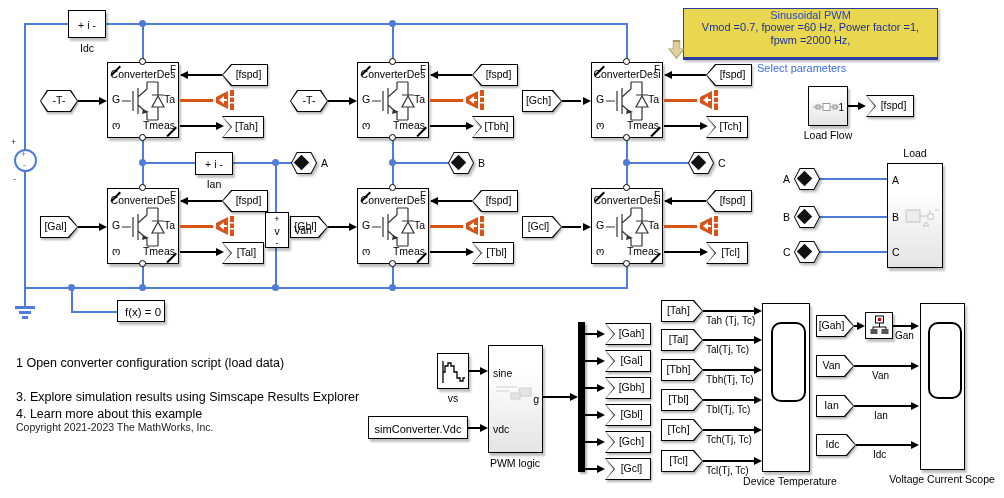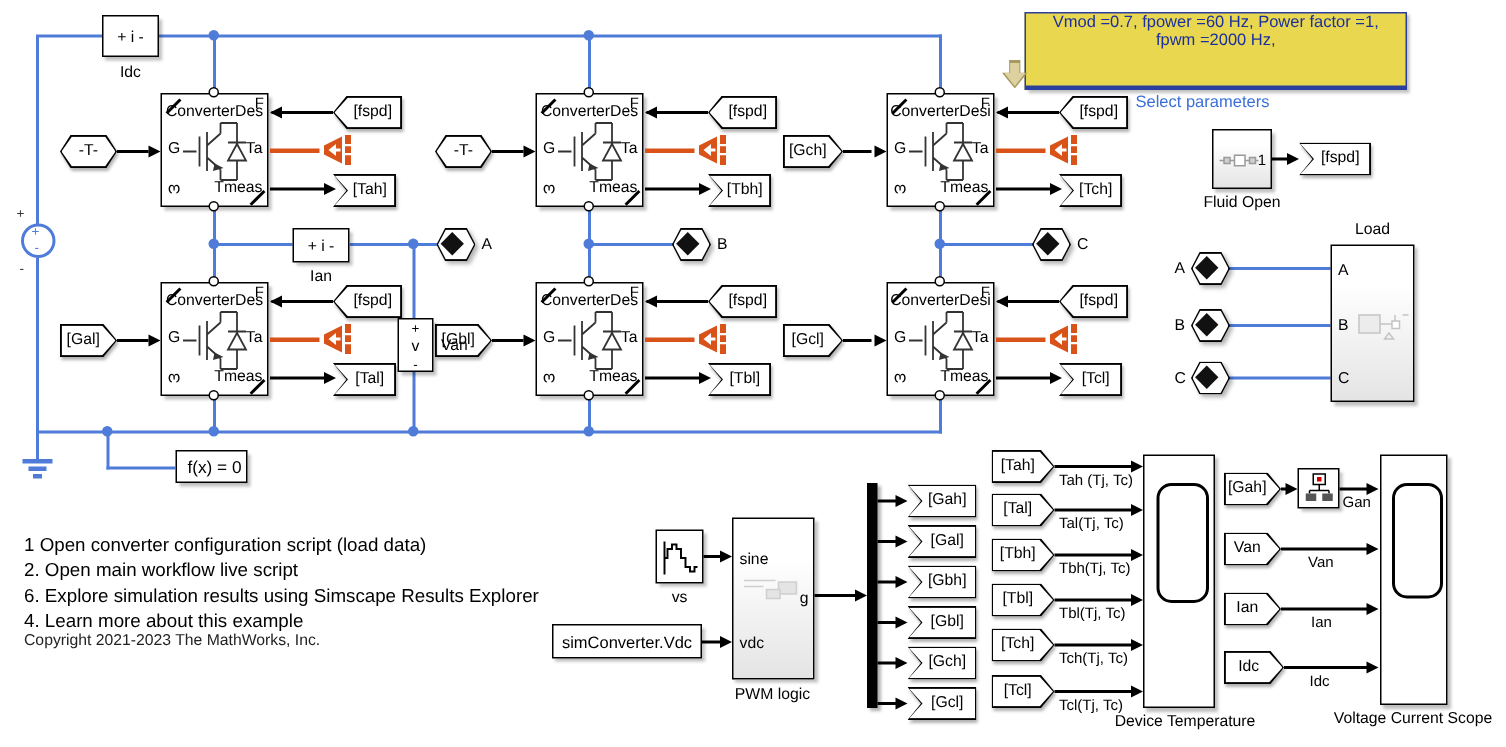--- a/index.html
+++ b/index.html
@@ -425,39 +425,40 @@
   <div class="t" style="left:478px;top:158px">B</div>
   <div class="cl" style="left:688px;top:152px">
       <div class="o"></div>
       <div class="i"></div>
       <div class="d"></div>
     </div>
   <div class="t" style="left:718px;top:158px">C</div>
 
   
   <div class="ann">
+    <div class="hd">Sinusoidal PWM</div>
     <div>Vmod =0.7, fpower =60 Hz, Power factor =1,</div>
     <div>fpwm =2000 Hz,</div>
   </div>
   <div style="position:absolute;left:668px;top:40px;width:17px;height:19px;background:#a89a5e;clip-path:polygon(28% 0,72% 0,72% 45%,100% 45%,50% 100%,0 45%,28% 45%)">
     <div style="position:absolute;inset:1.5px;background:#ddd1a0;clip-path:polygon(28% 0,72% 0,72% 45%,100% 45%,50% 100%,0 45%,28% 45%)"></div>
   </div>
   <div class="link" style="left:757px;top:62px">Select parameters</div>
 
   
   <div class="b grad" style="left:808px;top:86px;width:40px;height:40px">
     <span><svg style="position:absolute;left:3px;top:14px" width="28" height="12" viewBox="0 0 28 12" stroke="#9a9a9a" fill="none" stroke-width="1">
           <path d="M1 6 H27"></path>
           <rect x="4" y="4" width="4" height="4" fill="#cfcfcf"></rect>
           <rect x="11" y="2.5" width="7" height="7" fill="#fff"></rect>
           <rect x="21" y="4" width="4" height="4" fill="#cfcfcf"></rect>
         </svg></span>
     <div class="t" style="right:3px;top:15px;font-size:10px">1</div>
   </div>
-  <div class="t tc" style="left:798px;top:130px;width:60px">Fluid Open</div>
+  <div class="t tc" style="left:798px;top:130px;width:60px">Load Flow</div>
   <div class="s" style="left:848px;top:105px;width:12px;height:2px"></div>
   <div class="ar" style="left:858px;top:102px"></div>
   <div class="tag gl" style="left:866px;top:95px;width:48px">
       <div class="o"></div>
       <div class="i"></div>
       <span>[fspd]</span>
     </div>
 
   
   <div class="t tc" style="left:887px;top:148px;width:56px">Load</div>
@@ -486,22 +487,21 @@
   <div class="t" style="left:783px;top:212px">B</div>
   <div class="cl" style="left:794px;top:241px">
       <div class="o"></div>
       <div class="i"></div>
       <div class="d"></div>
     </div>
   <div class="t" style="left:783px;top:247px">C</div>
 
   
   <div class="step" style="top:356px">1  Open converter configuration script (load data)</div>
-  <div class="step" style="top:373px">2. Open main workflow live script</div>
-  <div class="step" style="top:390px">6. Explore simulation results using Simscape Results Explorer</div>
+  <div class="step" style="top:390px">3. Explore simulation results using Simscape Results Explorer</div>
   <div class="step" style="top:407px">4. Learn more about this example</div>
   <div class="copy">Copyright 2021-2023 The MathWorks, Inc.</div>
 
   
   <div class="b" style="left:437px;top:353px;width:32px;height:36px">
     <span><svg style="position:absolute;left:2px;top:4px" width="28" height="28" viewBox="0 0 28 28" stroke="#000" fill="none" stroke-width="1.3">
           <path d="M3 25 V3 M3 14 H5 V8 H8 V5 H11 V8 H14 V14 H17 V20 H20 V23 H23 V20 H25"></path>
         </svg></span>
   </div>
   <div class="t tc" style="left:437px;top:393px;width:32px">vs</div>

